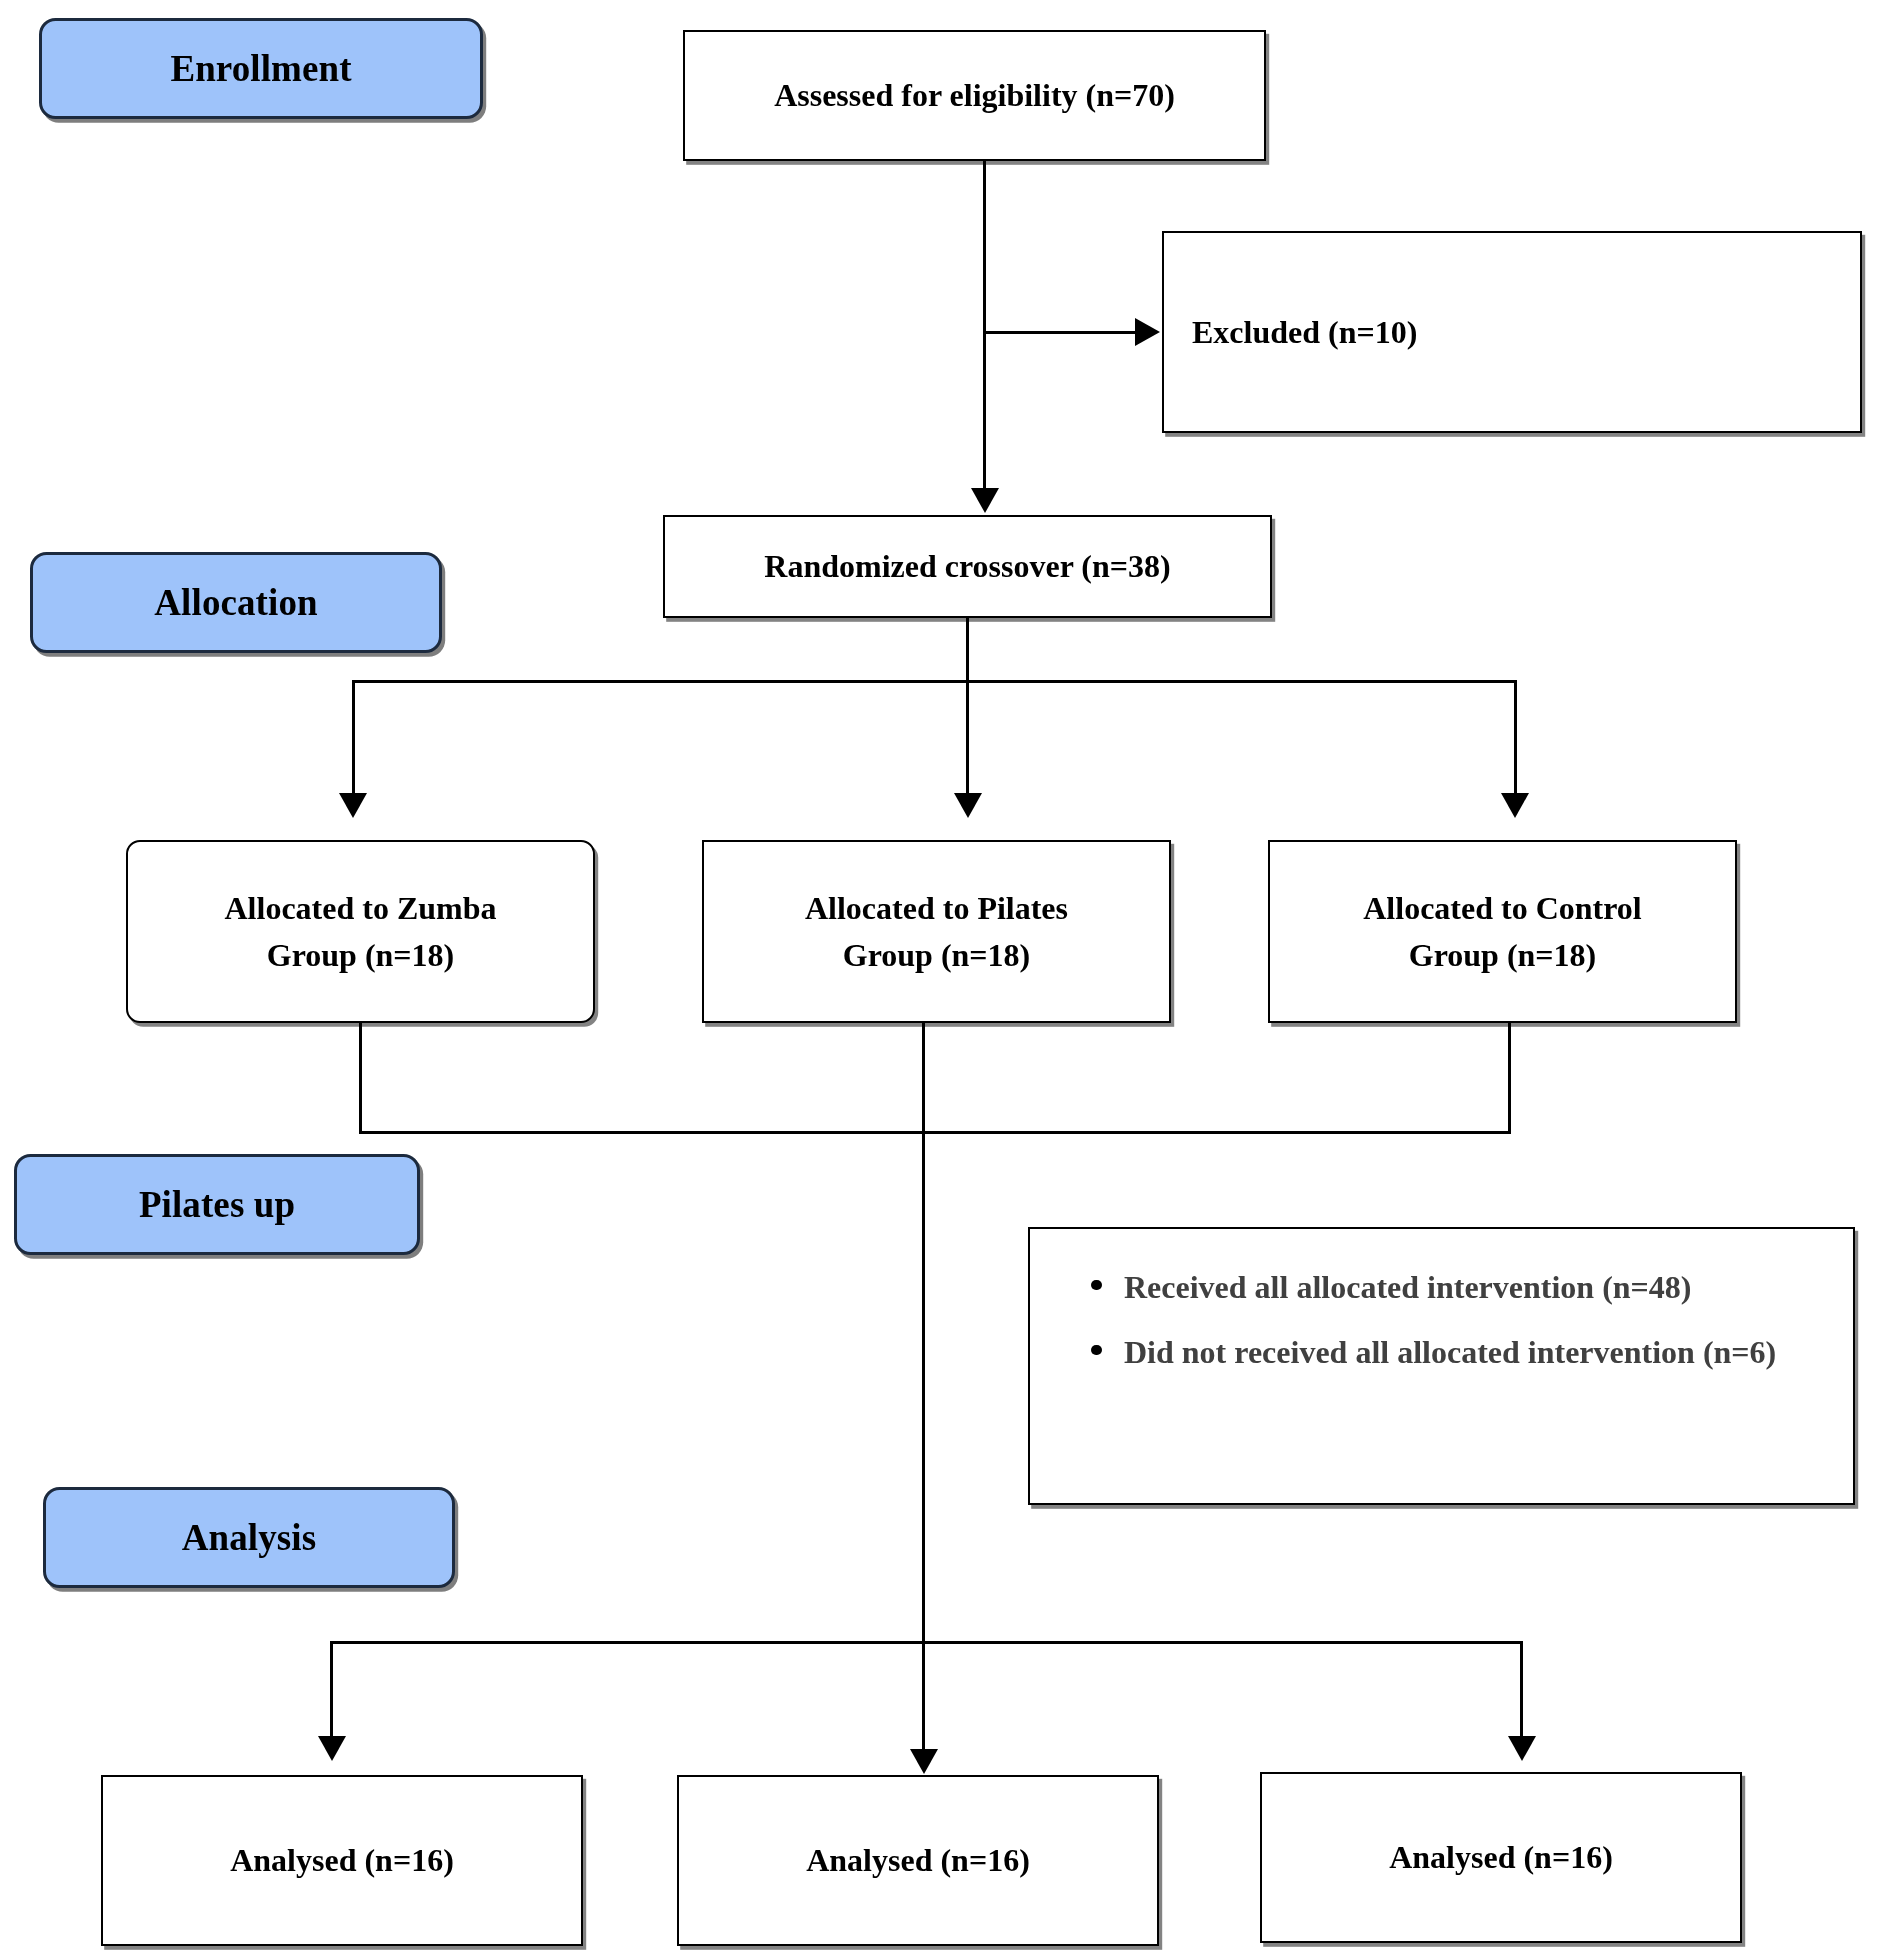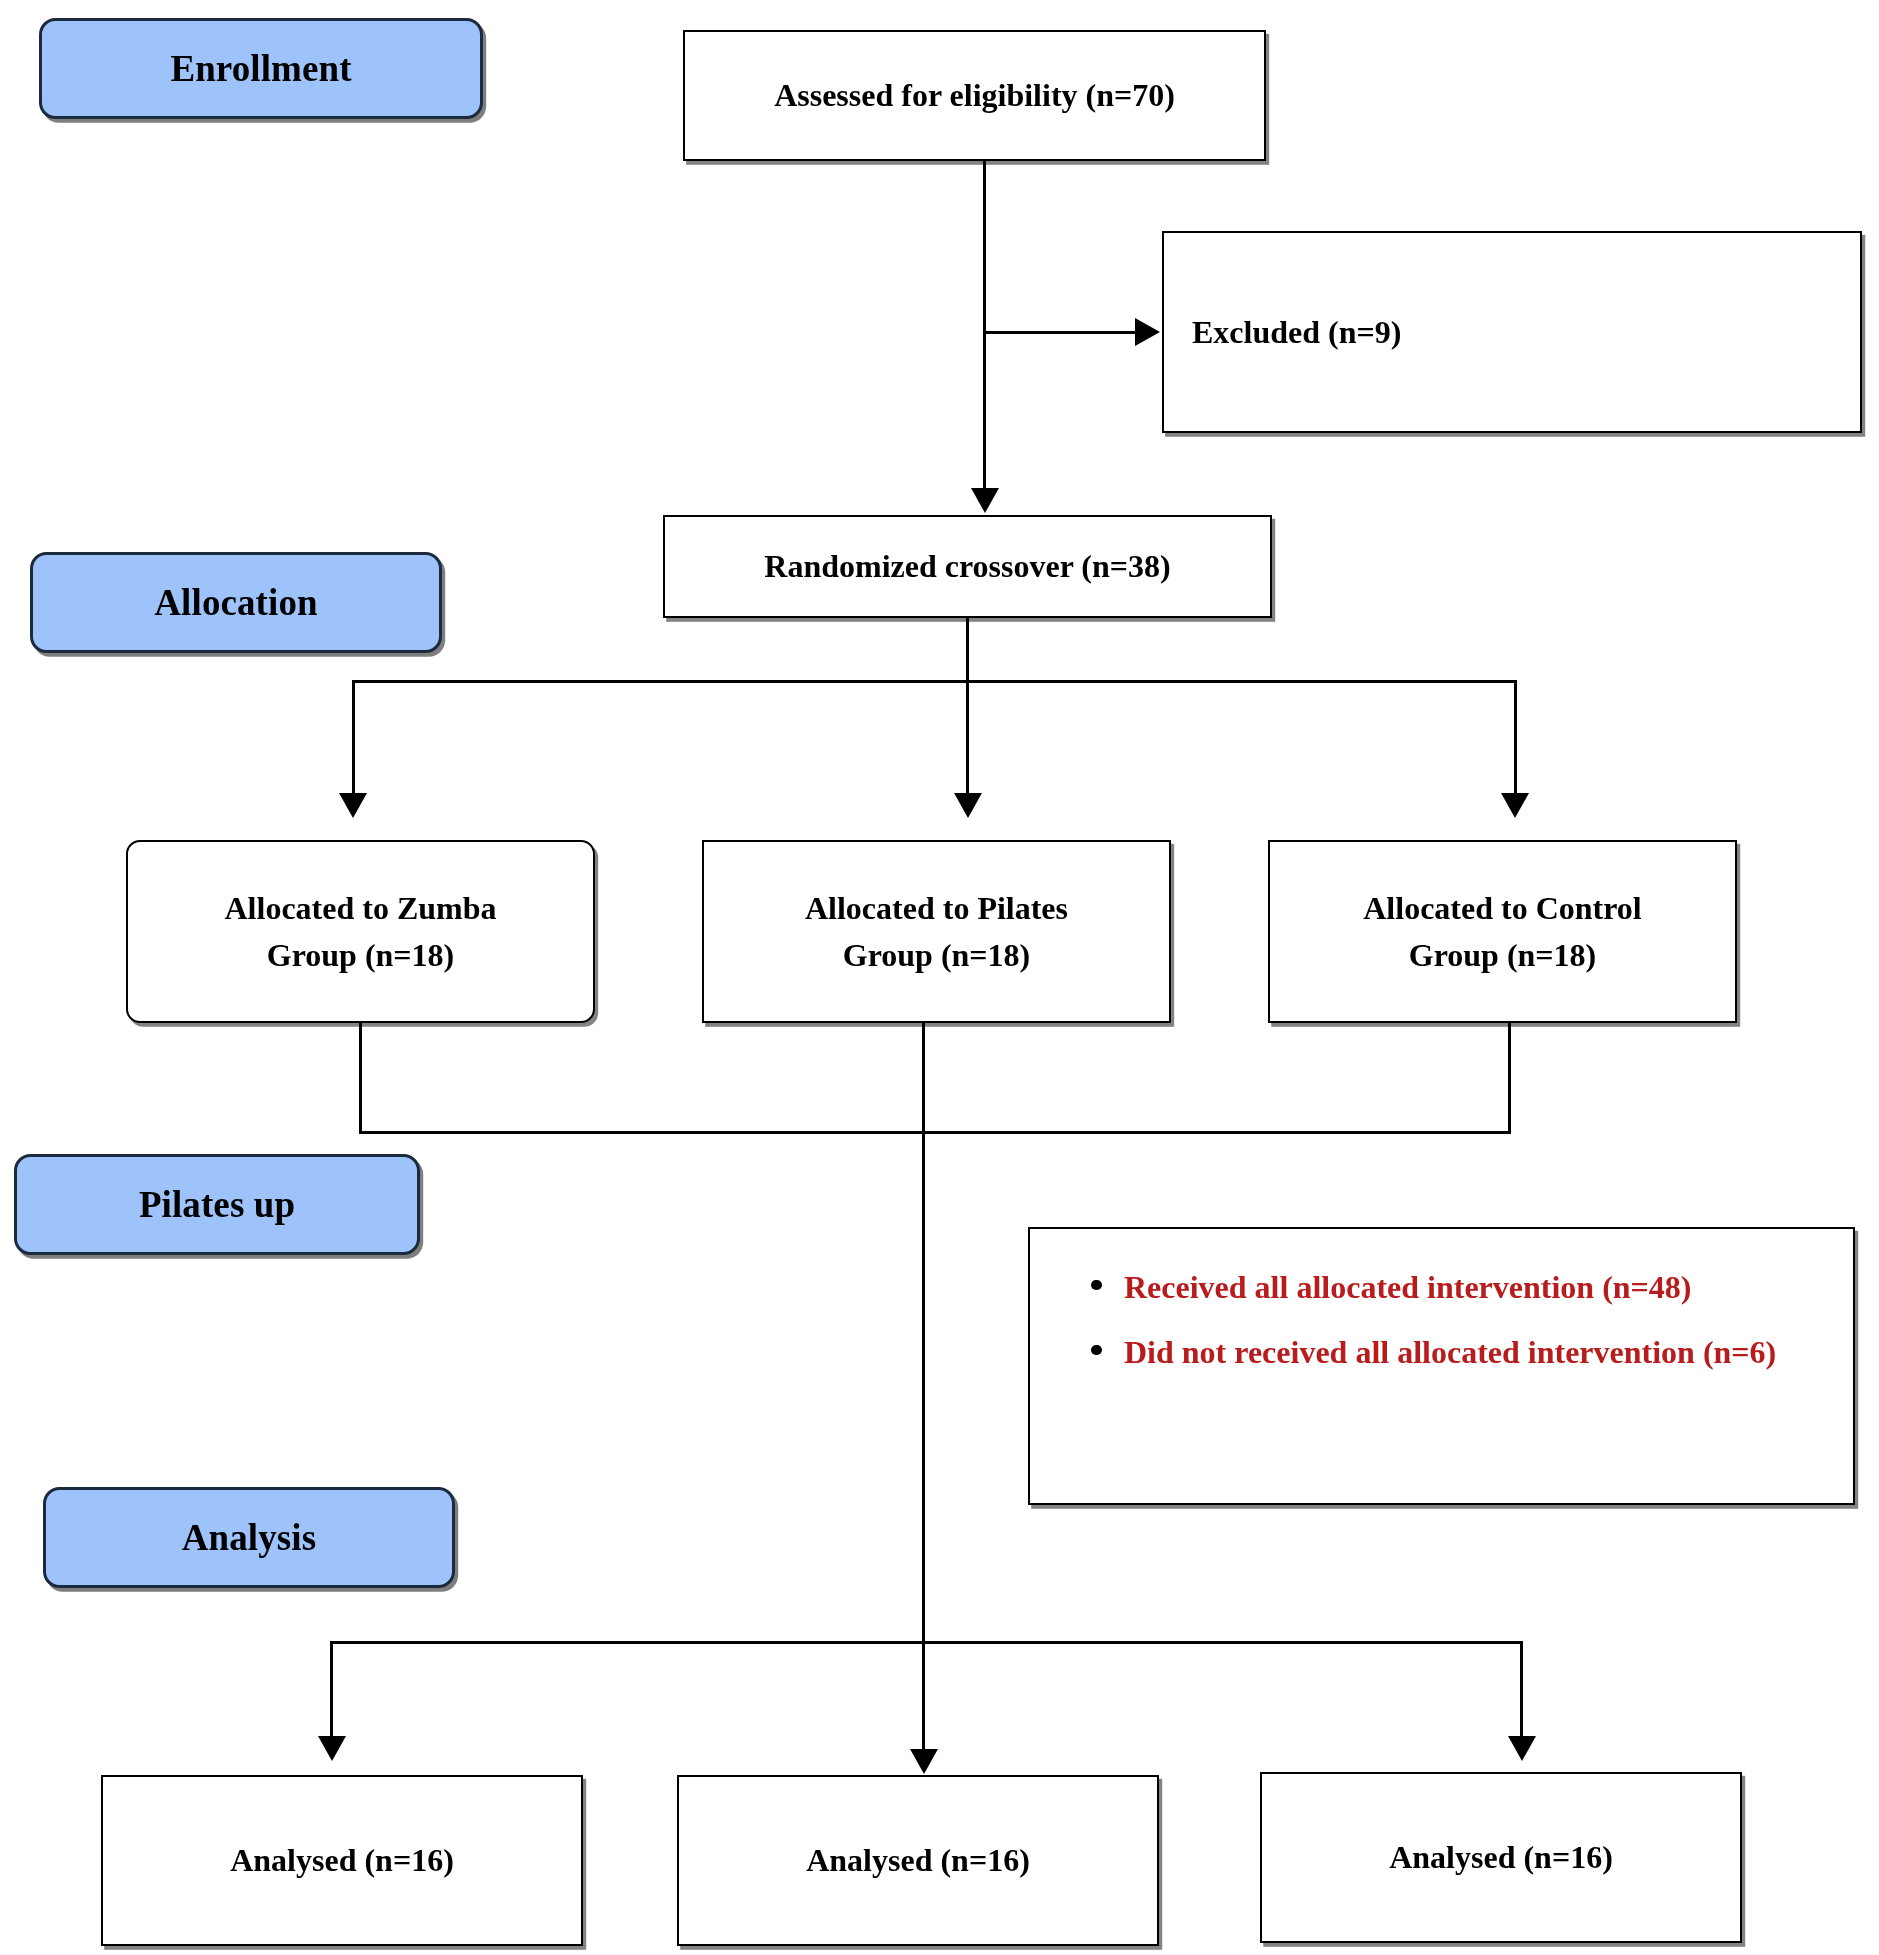--- a/index.html
+++ b/index.html
@@ -49,21 +49,21 @@
   .box .ln{ display:block; white-space:nowrap;text-align:center; }
   .box .ln.indent{ padding-left:39px; }
   
   .bulletbox{
     position:absolute;
     background:#ffffff;
     border:2.5px solid #000000;
     box-shadow:3.2px 3.8px 0 rgba(30,30,30,.55);
     box-sizing:border-box;
     padding:34px 25px 25px 55px;
-    color:#b91c1c;
+    color:#404040;
     font-weight:bold;
     font-size:32px;
     line-height:1.52;
   }
   .bulletbox ul{ margin:0; padding:0 0 0 39px; list-style:none; }
   .bulletbox li{ position:relative; margin:0 0 16.5px 0; }
   .bulletbox li:last-child{ margin-bottom:8px; }
   .bulletbox li::before{
     content:"";
     position:absolute;
@@ -113,21 +113,21 @@
 
   <div class="phase" style="left:43px; top:1487px; width:412px; height:101px;">
     <span>Analysis</span>
   </div>
 
   <div class="box" style="left:683px; top:30px; width:583px; height:131px;">
     <span class="ln">Assessed for eligibility (n=70)</span>
   </div>
 
   <div class="box left" style="left:1162px; top:231px; width:700px; height:202px; padding-left:28px;">
-    <span class="ln">Excluded (n=9)</span>
+    <span class="ln">Excluded (n=10)</span>
   </div>
 
   <div class="box" style="left:663px; top:515px; width:609px; height:103px;">
     <span class="ln">Randomized crossover (n=38)</span>
   </div>
 
   <div class="box" style="left:126px; top:840px; width:469px; height:183px;border-radius:14px;">
     <span class="ln">Allocated to Zumba</span>
     <span class="ln">Group (n=18)</span>
   </div>

